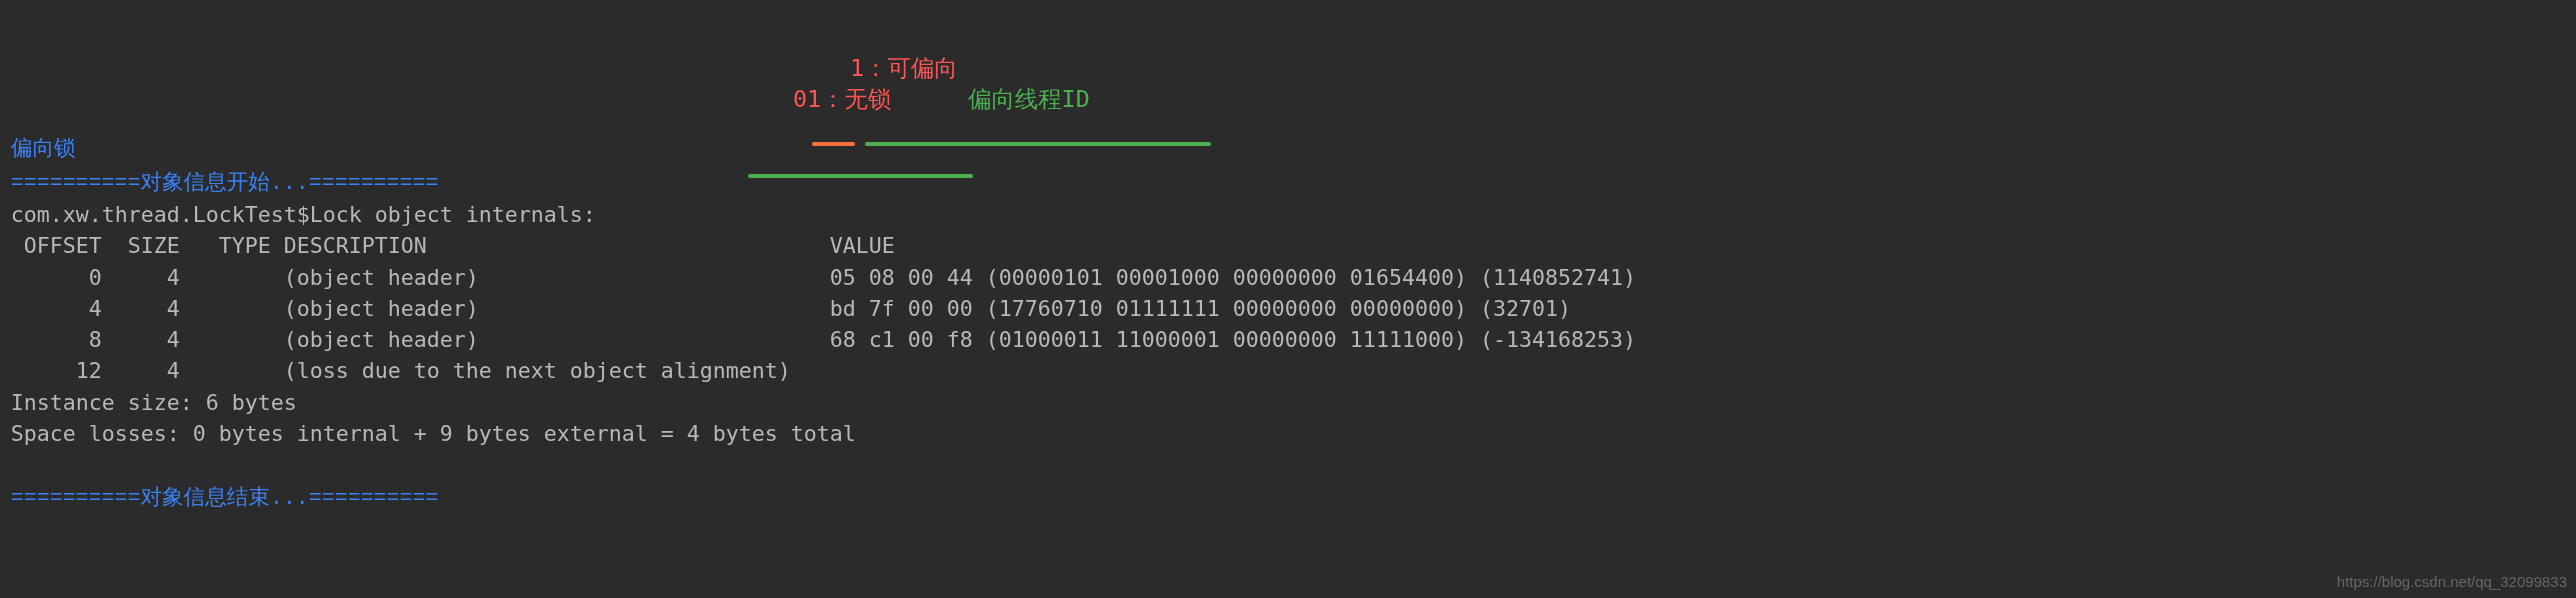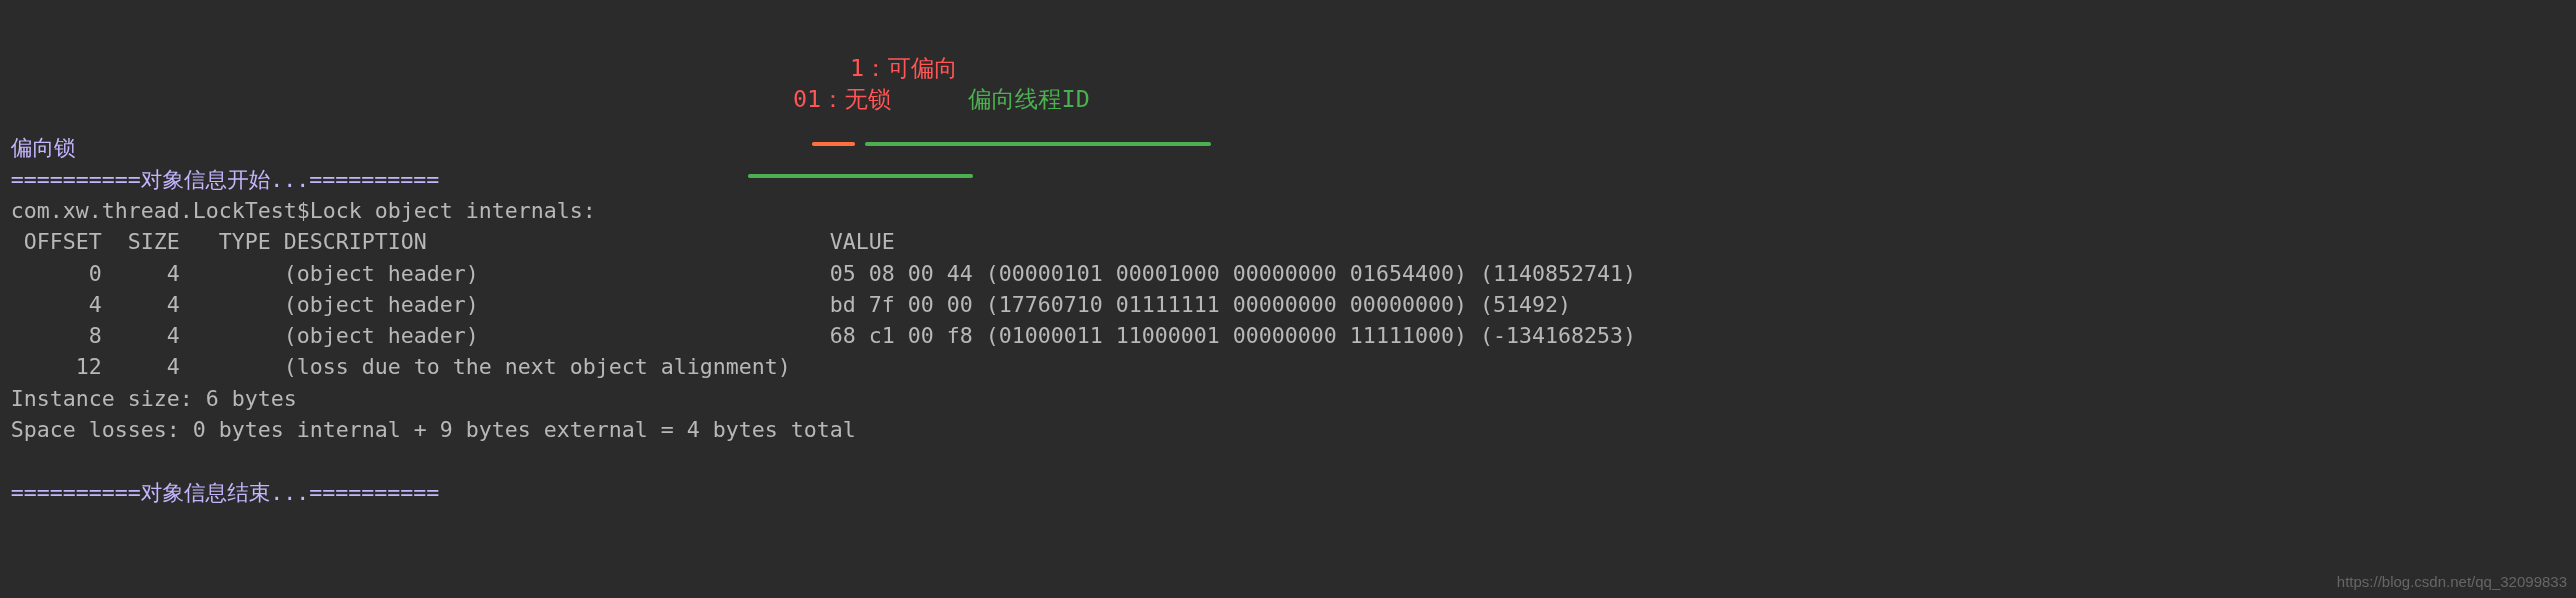--- a/index.html
+++ b/index.html
@@ -13,21 +13,21 @@
       font-family: 'Menlo', 'Monaco', 'Consolas', monospace;
       font-size: 21.6px;
       line-height: 1.45;
       padding: 7.2px 10.8px;
       white-space: pre;
       position: relative;
       width: 2576px;
       height: 598px;
       overflow: hidden;
     }
-    .red { color: #c4b5fd; }
+    .red { color: #3b82f6; font-family: Liberation Mono, monospace; }
     .annotation-red {
       color: #ff5555;
       font-size: 23.4px;
       position: absolute;
     }
     .annotation-green {
       color: #4caf50;
       font-size: 23.4px;
       position: absolute;
     }
@@ -55,21 +55,21 @@
 </head>
 <body>
 
 
 
 <div><span class="red">偏向锁</span>
 <span class="red">==========对象信息开始...==========</span>
 <span>com.xw.thread.LockTest$Lock object internals:</span>
 <span> OFFSET  SIZE   TYPE DESCRIPTION                               VALUE</span>
 <span>      0     4        (object header)                           </span><span>05 08 00 44 </span><span>(00000101 00001000 00000000 01654400) </span><span>(1140852741)</span>
-<span>      4     4        (object header)                           </span><span>bd 7f 00 00 </span><span>(17760710 01111111 00000000 00000000) </span><span>(51492)</span>
+<span>      4     4        (object header)                           </span><span>bd 7f 00 00 </span><span>(17760710 01111111 00000000 00000000) </span><span>(32701)</span>
 <span>      8     4        (object header)                           </span><span>68 c1 00 f8 </span><span>(01000011 11000001 00000000 11111000) </span><span>(-134168253)</span>
 <span>     12     4        (loss due to the next object alignment)</span>
 <span>Instance size: 6 bytes</span>
 <span>Space losses: 0 bytes internal + 9 bytes external = 4 bytes total</span>
 
 <span class="red">==========对象信息结束...==========</span></div>
 
 <div class="annotation-red" style="top:52px; left:803px;margin-left:47px;">1：可偏向</div>
 <div class="annotation-red" style="top:83px; left:793px;">01：无锁</div>
 <div class="annotation-green" style="top:83px; left:968px;">偏向线程ID</div>

